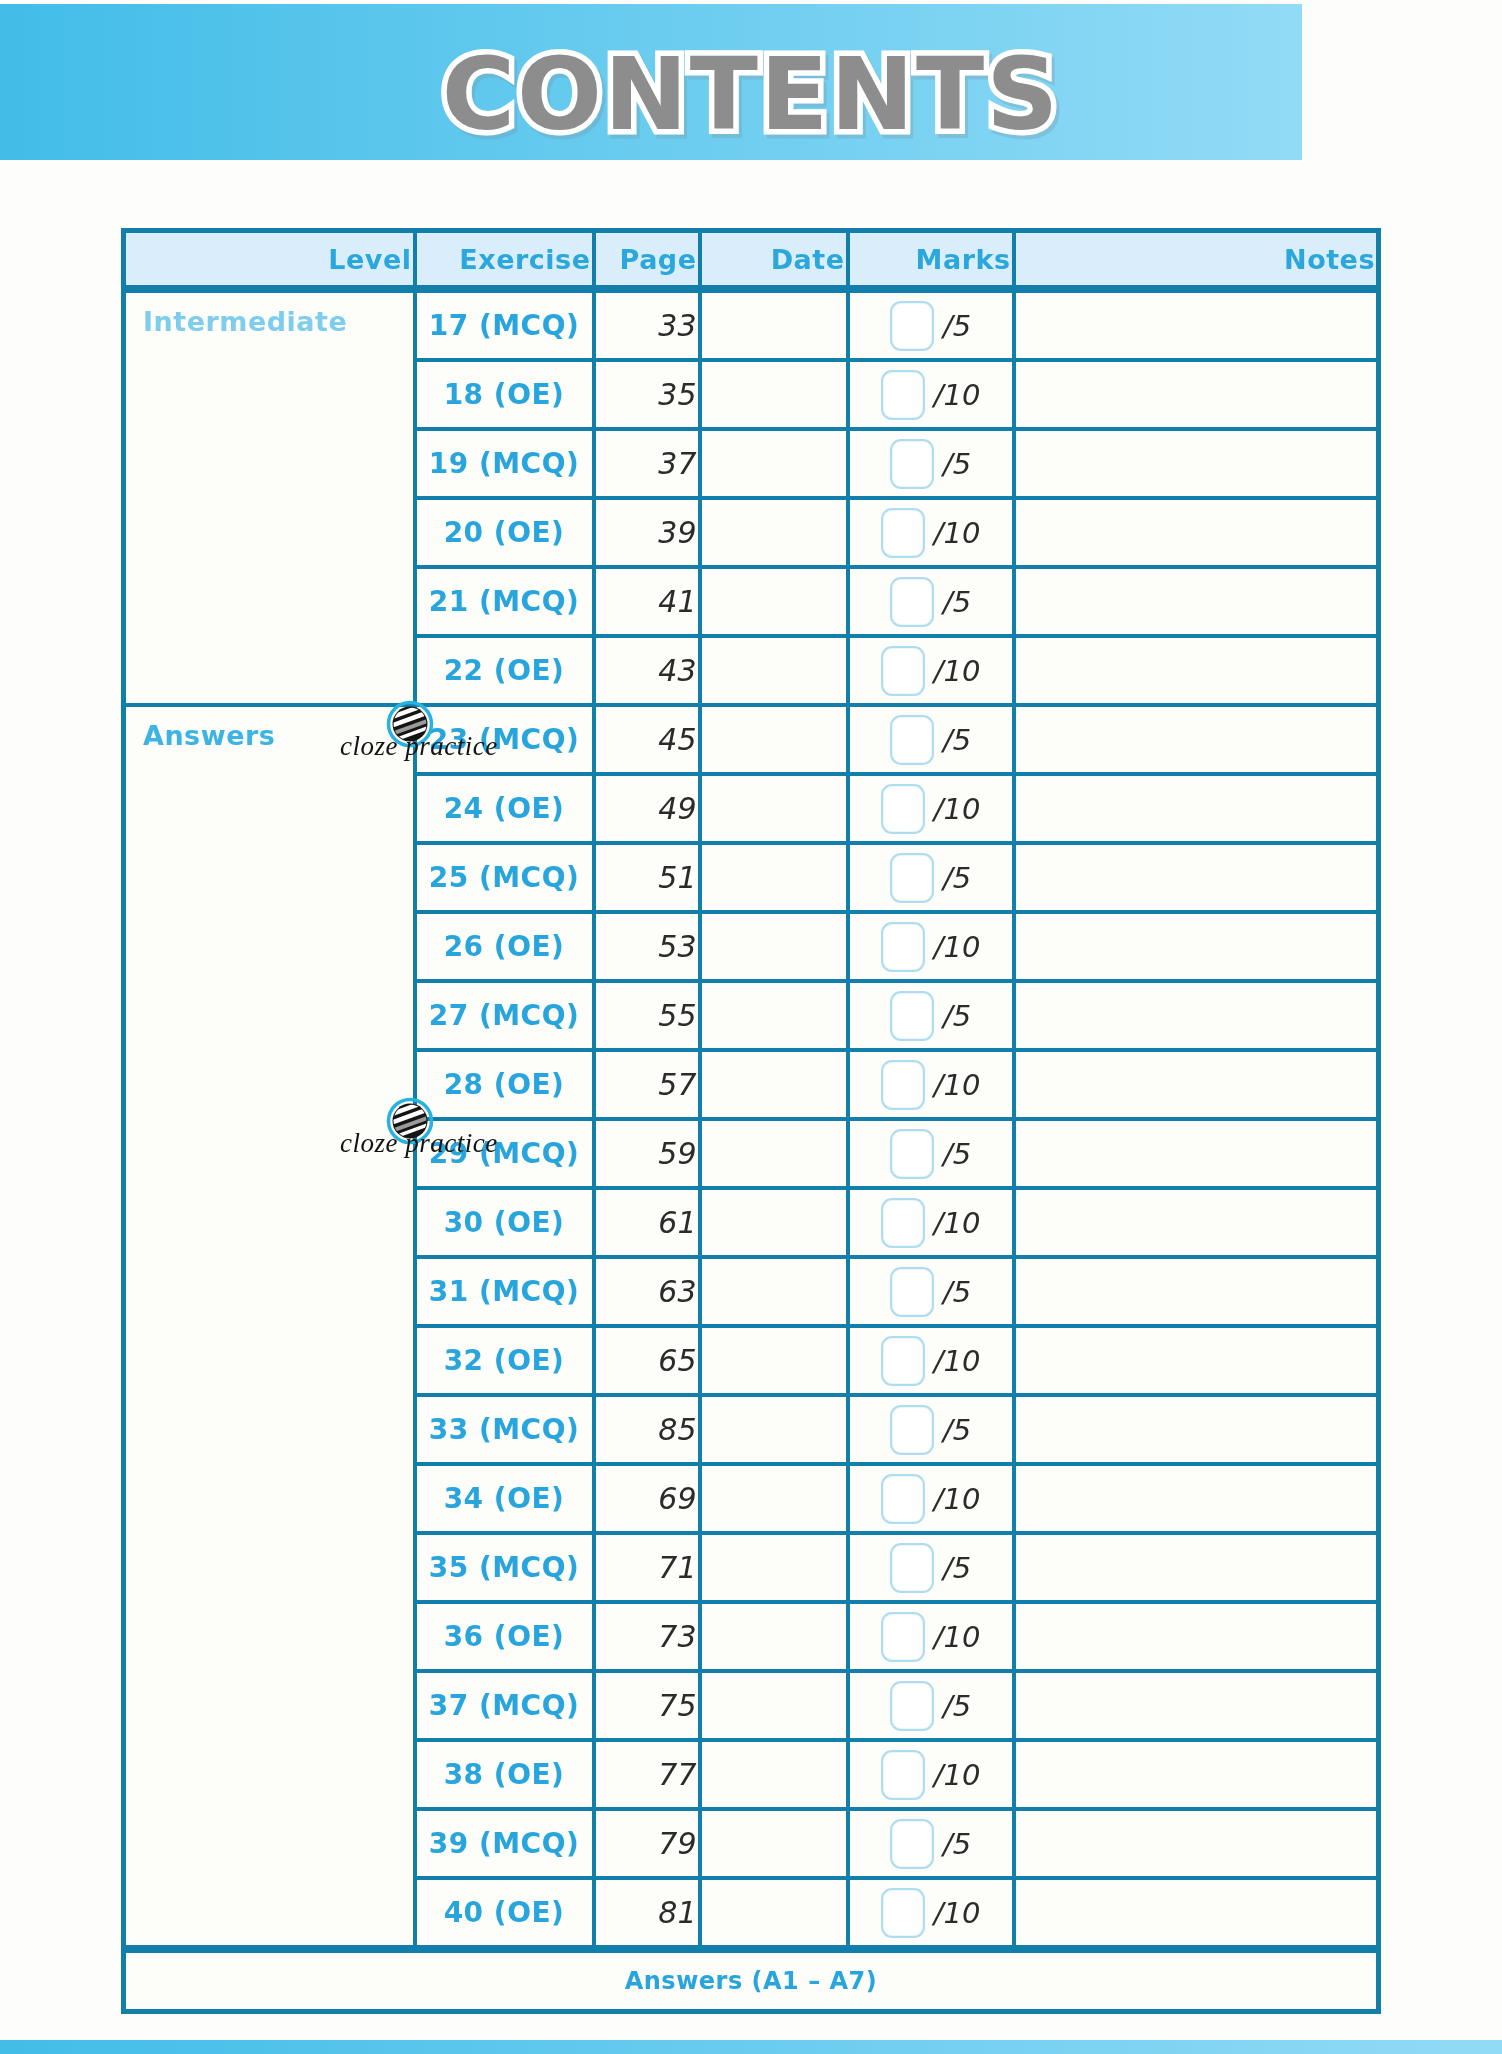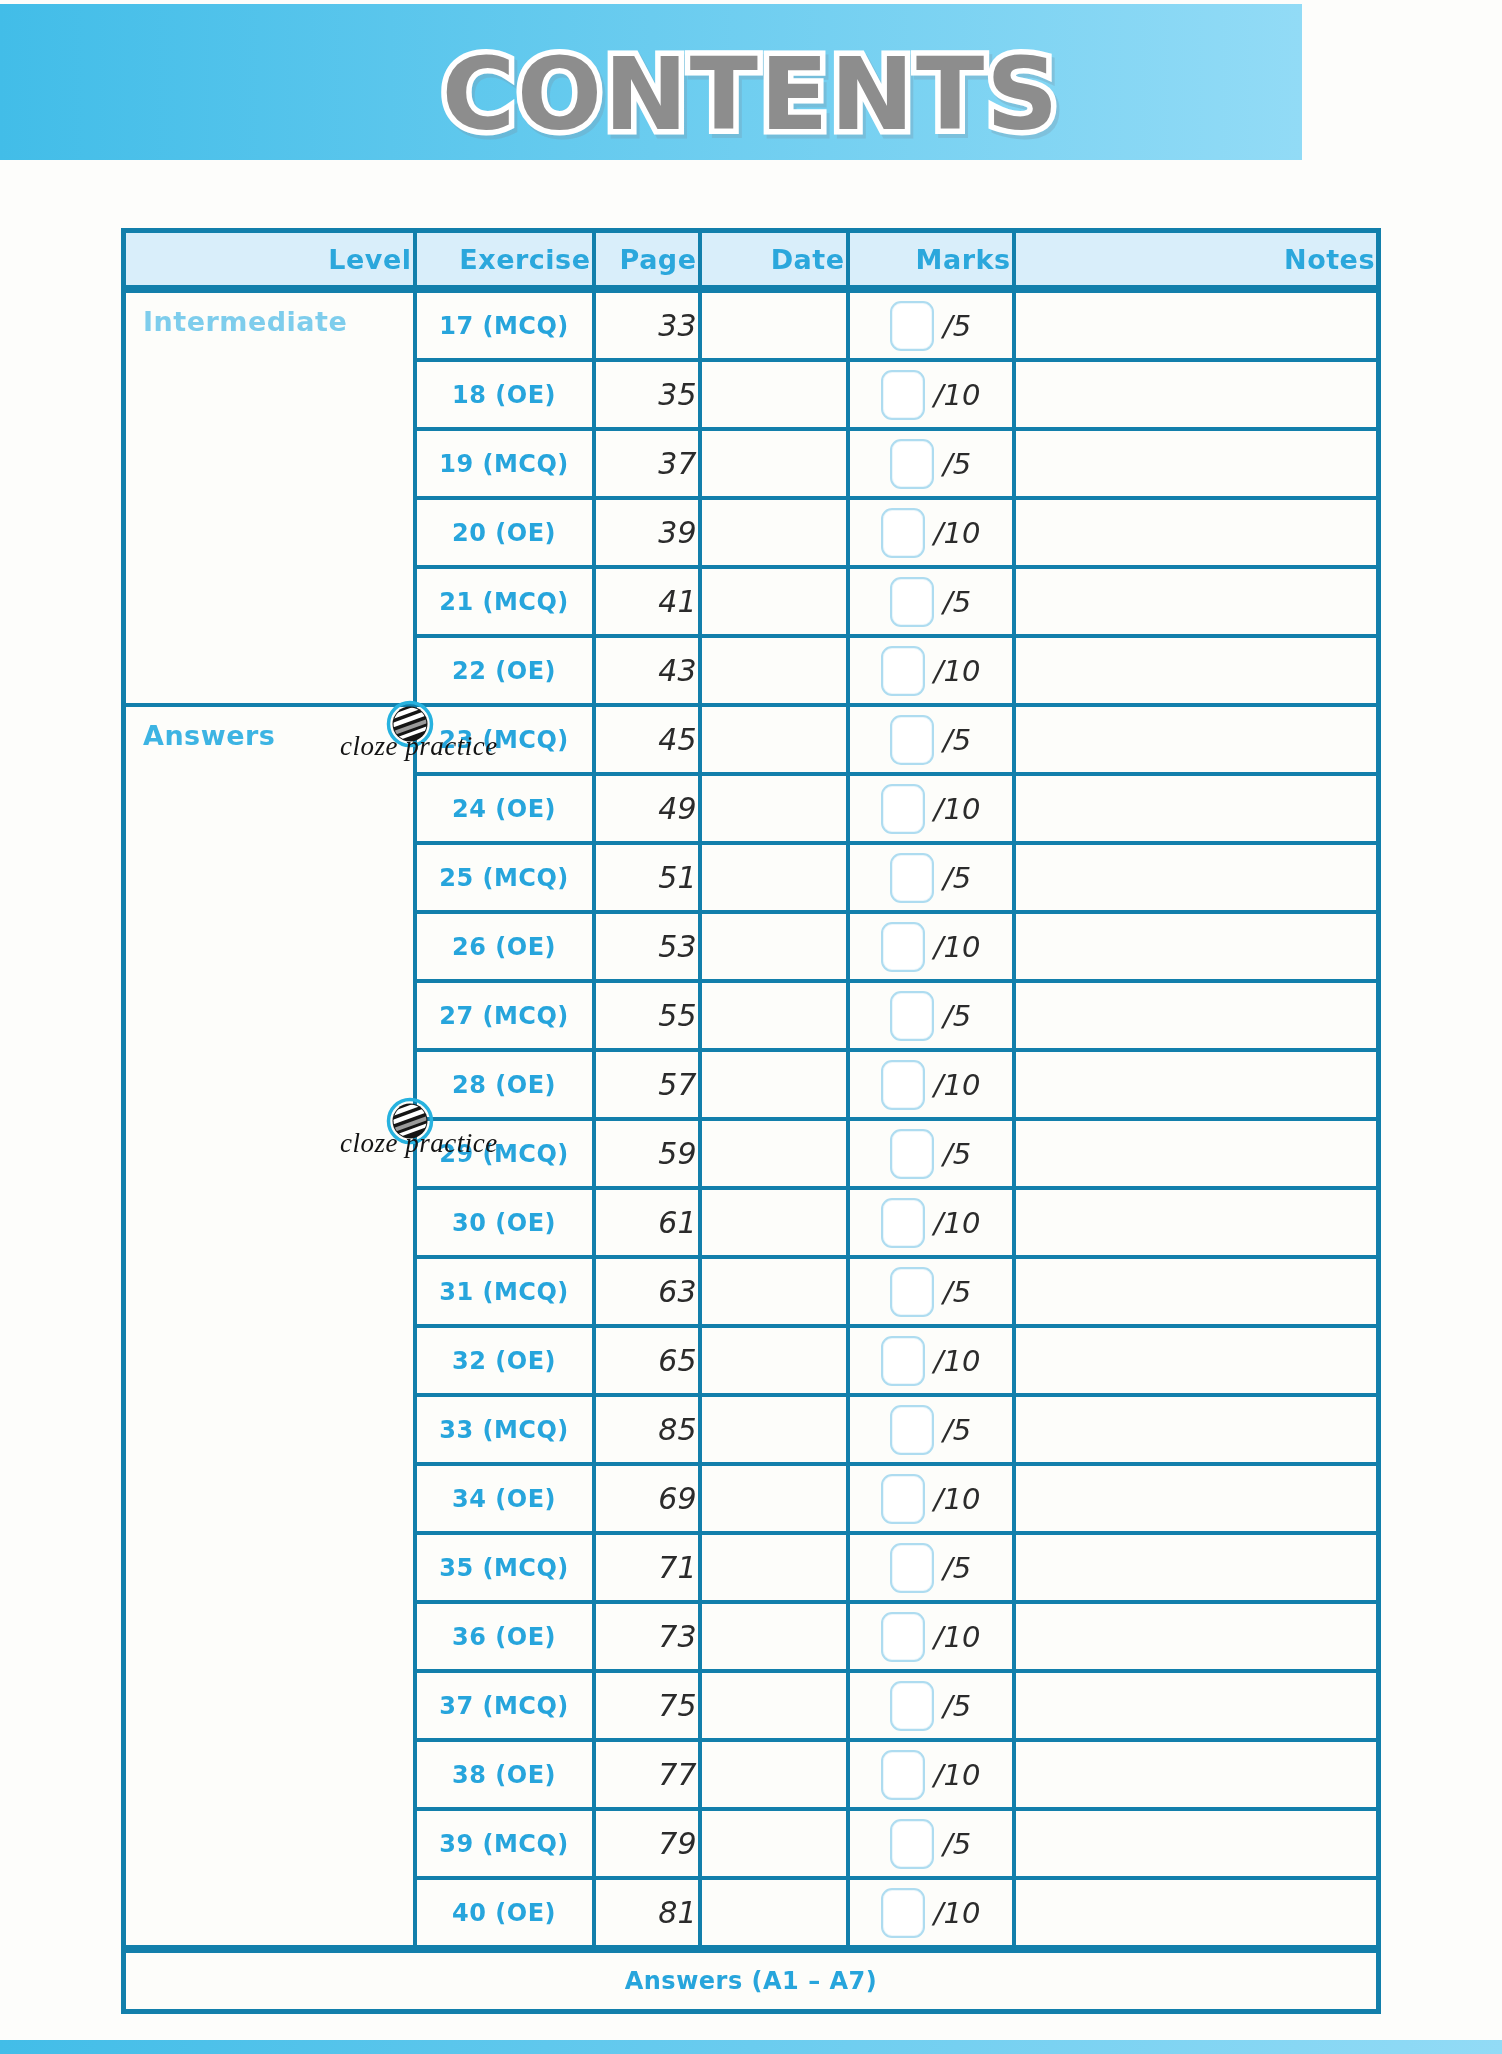--- a/index.html
+++ b/index.html
@@ -31,21 +31,21 @@
   table.contents th{
     height:50px;background:var(--header-bg);color:var(--header-text);
     font-size:27px;font-weight:bold;letter-spacing:0.5px;
     border:4px solid var(--border);border-bottom:8px solid var(--border);
     text-align:right;
   }
   table.contents td{border:4px solid var(--border);}
   table.contents tbody td{height:63px;}
   .level-cell{vertical-align:top;text-align:left;padding:13px 0 0 17px;}
   .level-cell span{font-weight:bold;font-size:27px;letter-spacing:0.5px;}
-  .exercise-cell{text-align:center;color:var(--exercise-text);font-weight:bold;font-size:24px;letter-spacing:0.5px;}
+  .exercise-cell{text-align:center;color:var(--exercise-text);font-weight:bold;font-size:28px;letter-spacing:0.5px;}
   .page-cell{text-align:right;font-style:italic;font-size:30px;color:var(--ink);}
   .date-cell,.notes-cell{background:#fdfdfa;}
   .marks-wrap{display:flex;align-items:center;justify-content:center;gap:9px;}
   .marks-box{
     width:40px;height:46px;background:#ffffff;
     border:2px solid var(--marks-box-border);border-radius:11px;
     box-shadow:inset 0 0 0 1px rgba(174,220,240,0.25);
   }
   .marks-denom{font-style:italic;font-size:29px;color:var(--ink);}
   table.contents tfoot td{

